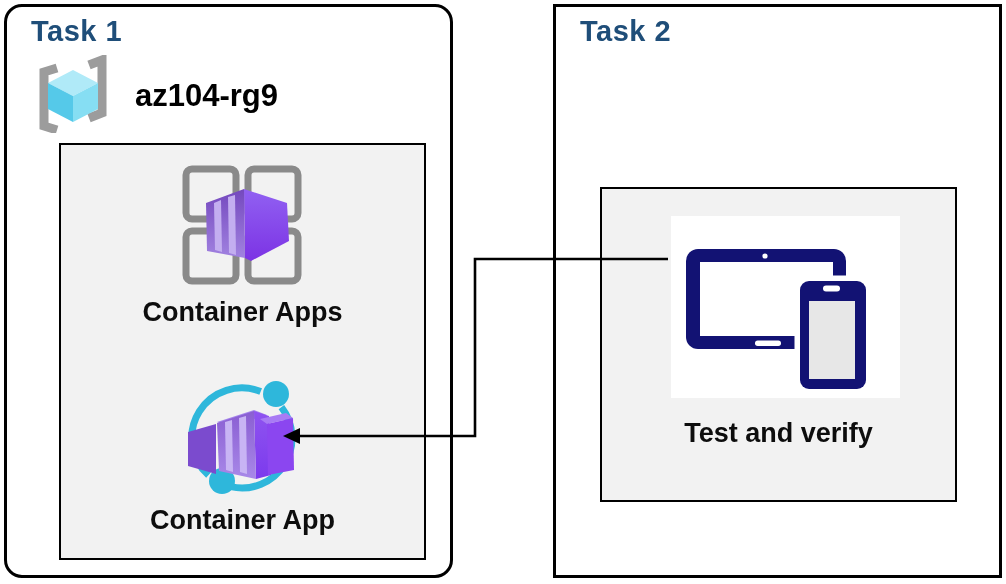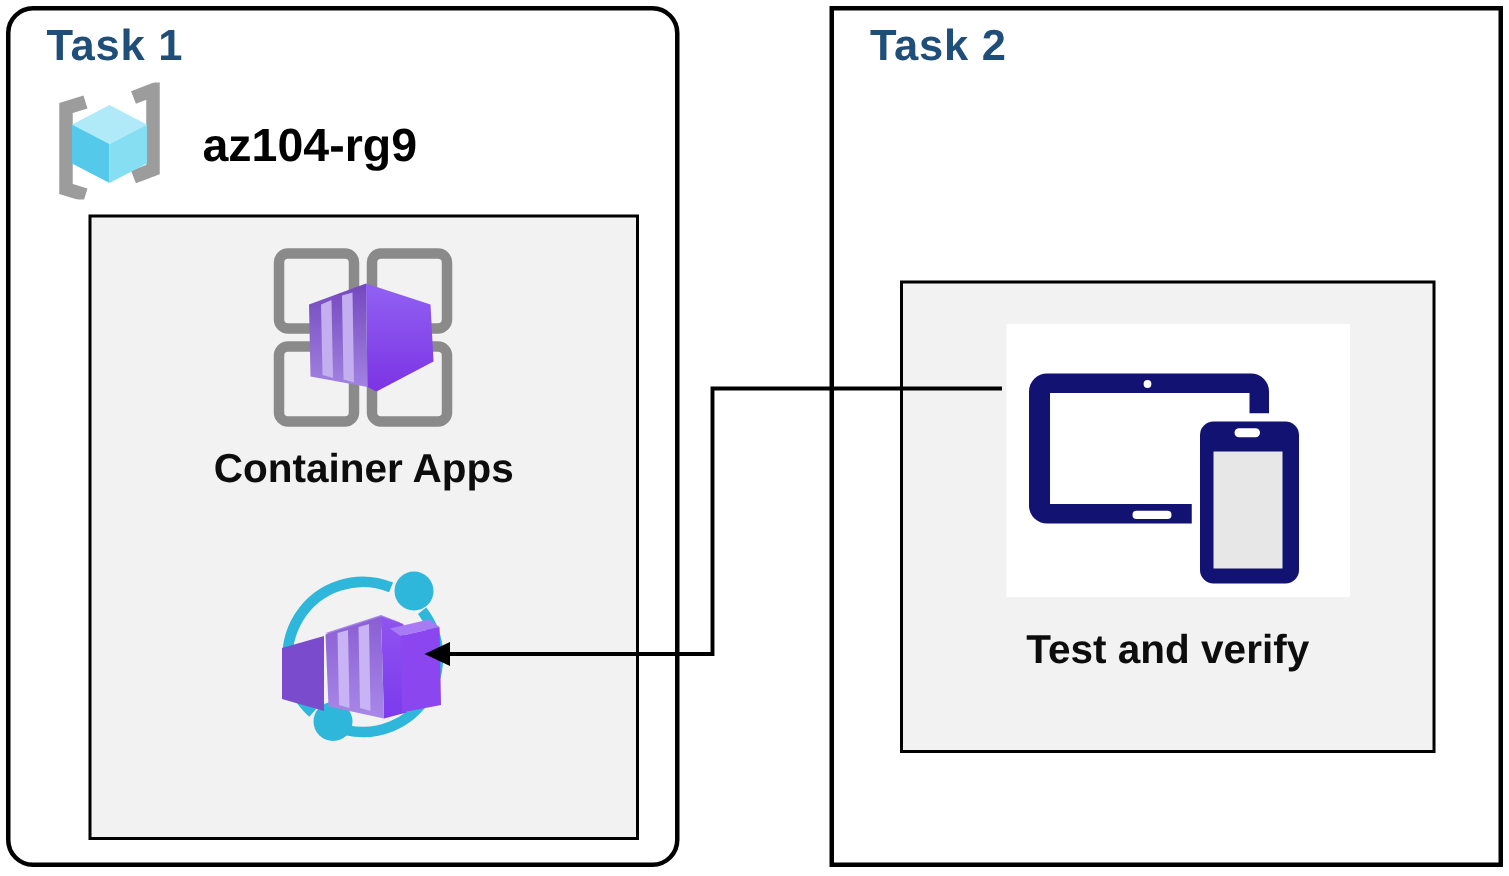--- a/index.html
+++ b/index.html
@@ -102,20 +102,21 @@
           <polygon points="36,45 73,33 86,38 49,50" fill="#A585EC"></polygon>
           <polygon points="73,34 88,39 90,98 75,102" fill="url(#gRight2)"></polygon>
           <polygon points="36,46 73,34 75,102 38,94" fill="url(#gFront2)"></polygon>
           <polygon points="44,45 51,43 52,95 45,93" fill="#C8B4F4"></polygon>
           <polygon points="58,41 65,39 66,97 59,95" fill="#C8B4F4"></polygon>
           <polygon points="79,42 105,36 112,41 86,47" fill="#A87BF4"></polygon>
           <polygon points="86,47 112,41 113,93 87,98" fill="#8B46F0"></polygon>
         </svg>
       </span>
 
+      <div class="label" id="ca-label">Container App</div>
     </div>
   </div>
 
   <div class="task-box" id="task2-box">
     <div class="task-title">Task 2</div>
 
     <div class="inner-box" id="test-box">
       <div class="white-panel">
         <span>
           <svg width="229" height="182" viewBox="0 0 229 182">

